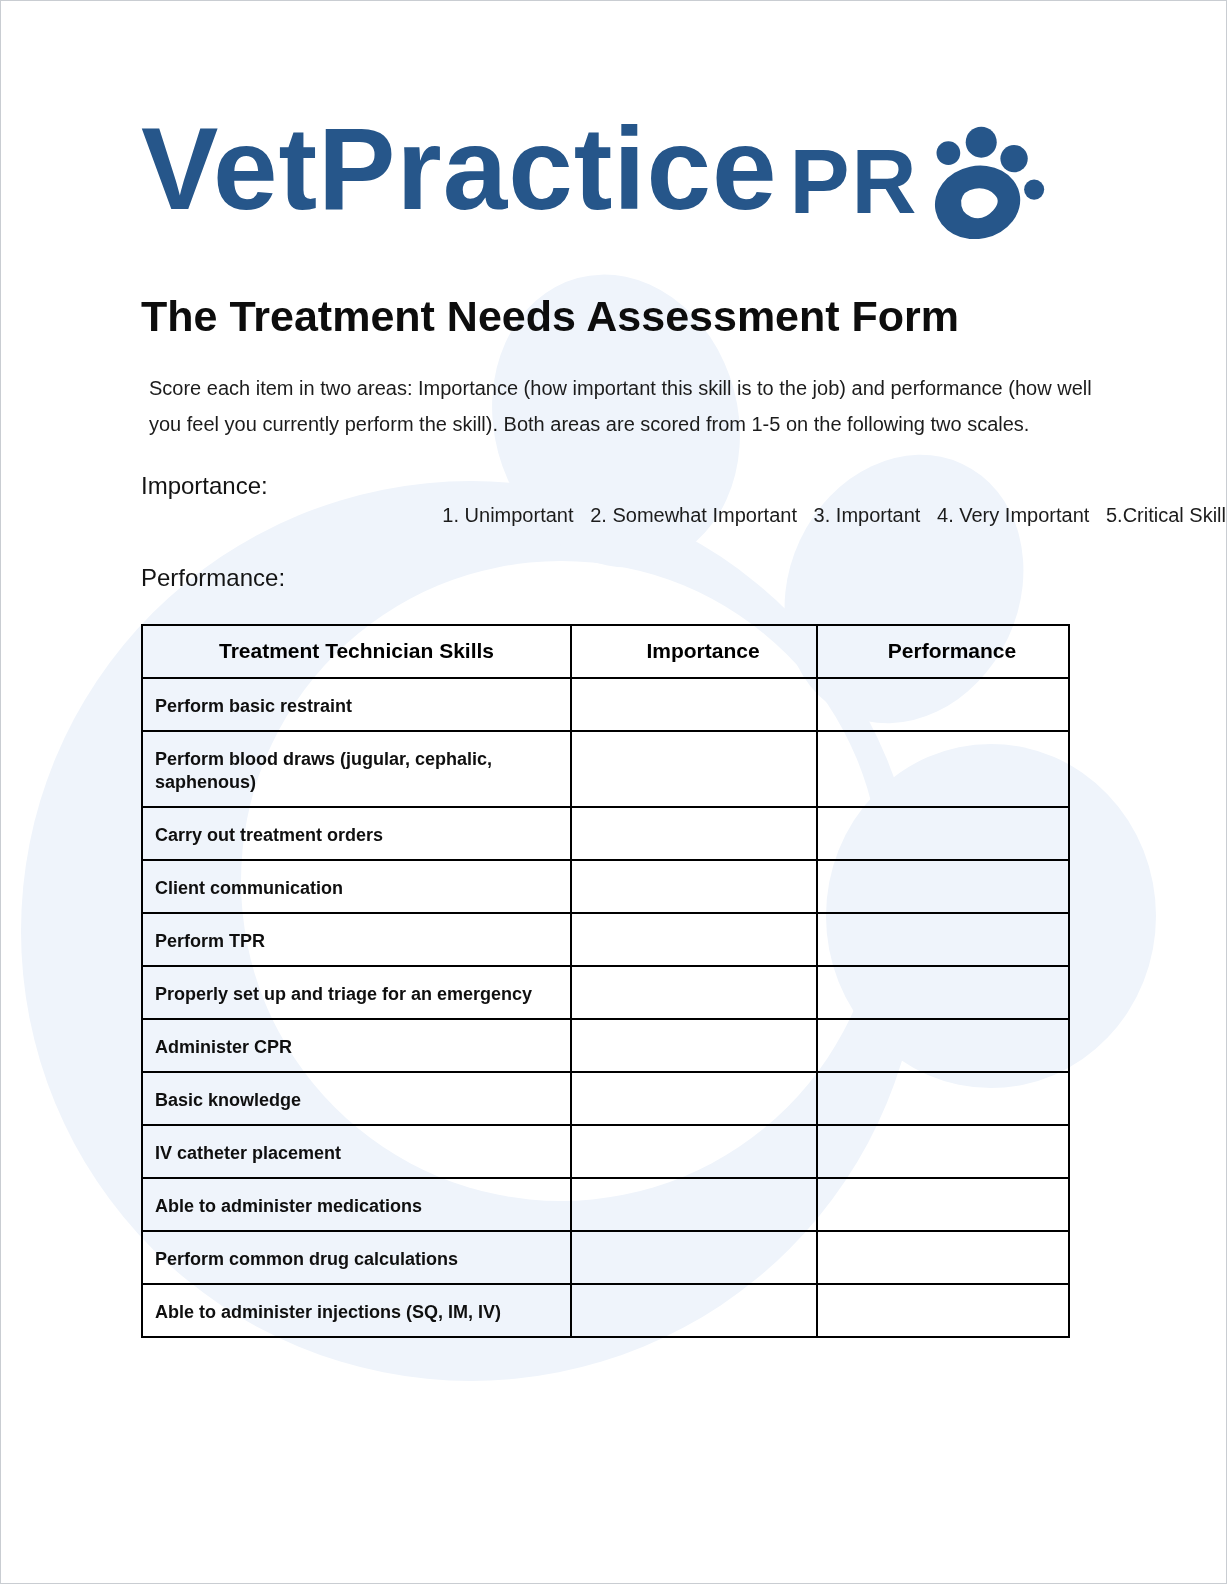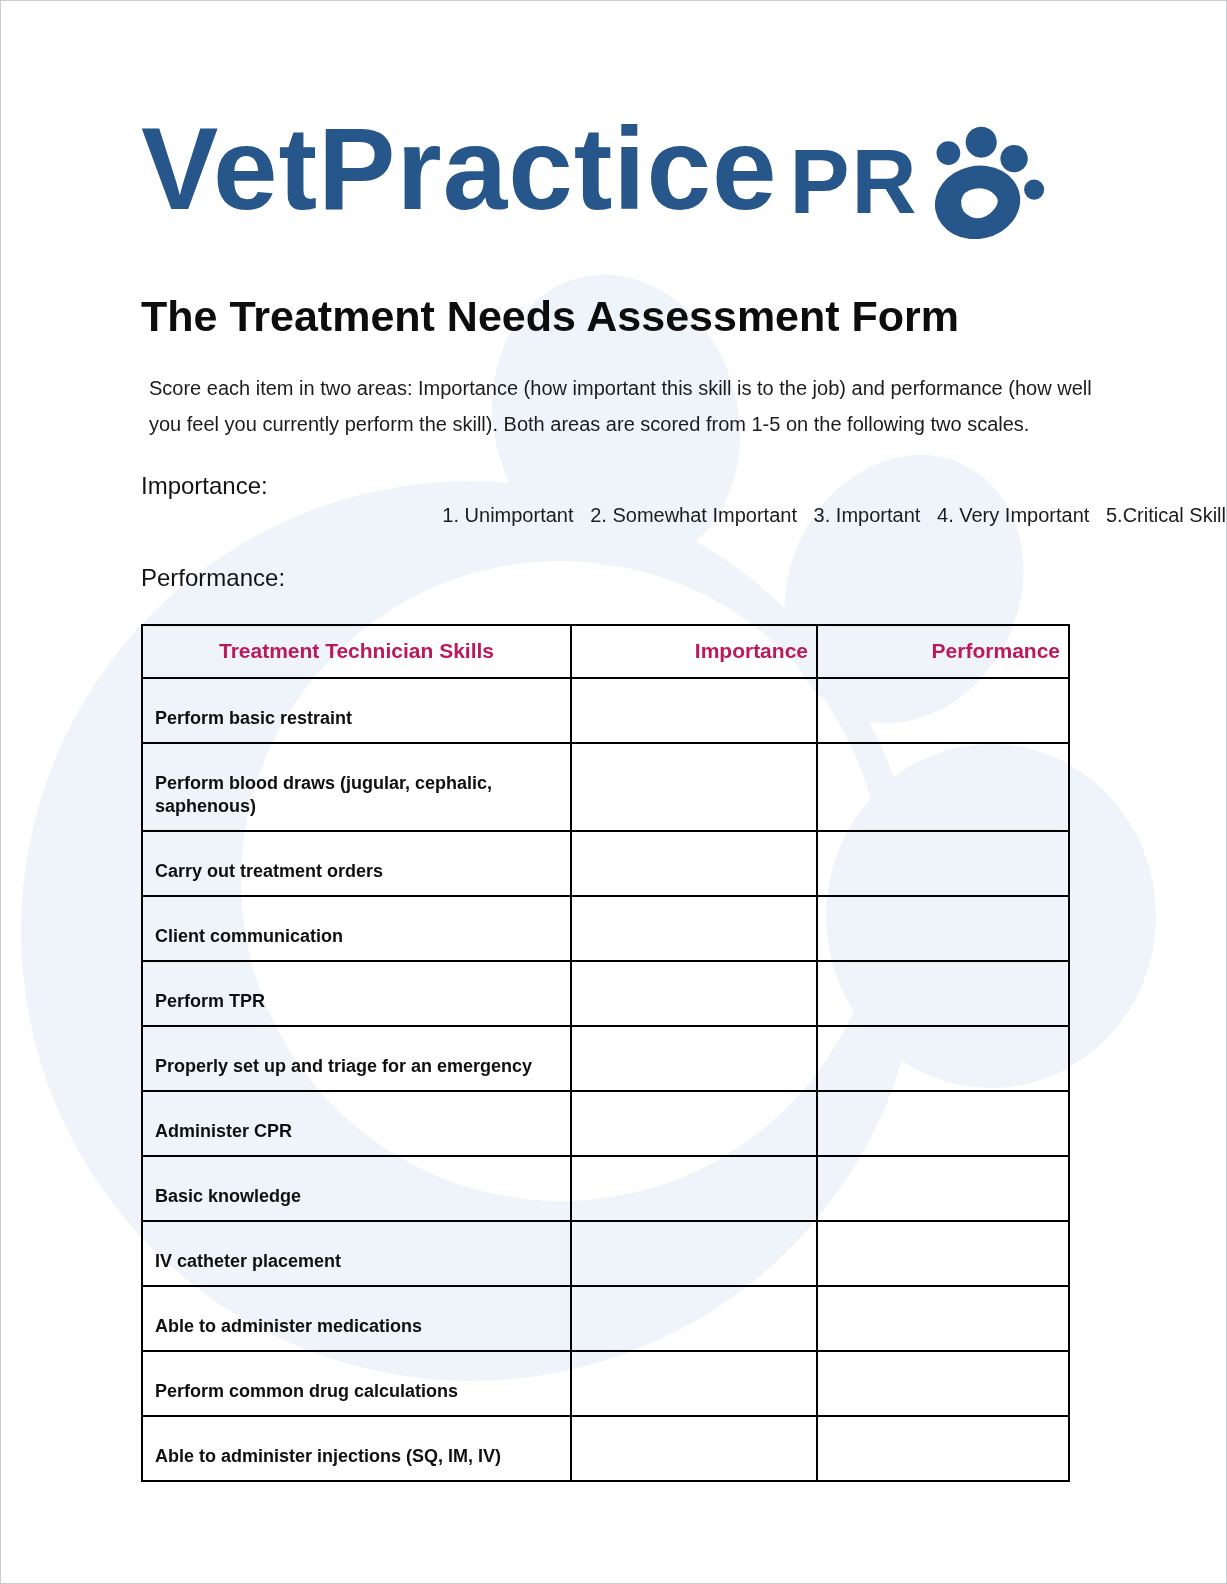--- a/index.html
+++ b/index.html
@@ -67,28 +67,28 @@
   }
   table.skills col.c1 { width:429px; }
   table.skills col.c2 { width:246px; }
   table.skills col.c3 { width:252px; }
   table.skills th, table.skills td {
     border:2px solid #000;
     background:transparent;
   }
   table.skills th {
     height:51px;
-    font-size:21px; font-weight:bold; color:#be185d;
+    font-size:21px; font-weight:bold; color:#000000;
     text-align:center; padding:0 8px;
   }
-  table.skills th.score-head { text-align:right; padding-left:26px; }
+  table.skills th.score-head { text-align:center; padding-left:26px; }
   table.skills td.skill-cell {
     font-size:18px; font-weight:bold; color:#0f0f0f;
     line-height:23px;
-    padding:28px 14px 12px 12px;
+    padding:16px 14px 12px 12px;
     vertical-align:middle;
   }
   table.skills td.score-cell { vertical-align:middle; }
 </style>
 </head>
 <body>
 
 <div class="page">
 
   <svg class="watermark" viewBox="0 0 1227 1584" xmlns="http://www.w3.org/2000/svg" aria-hidden="true">

